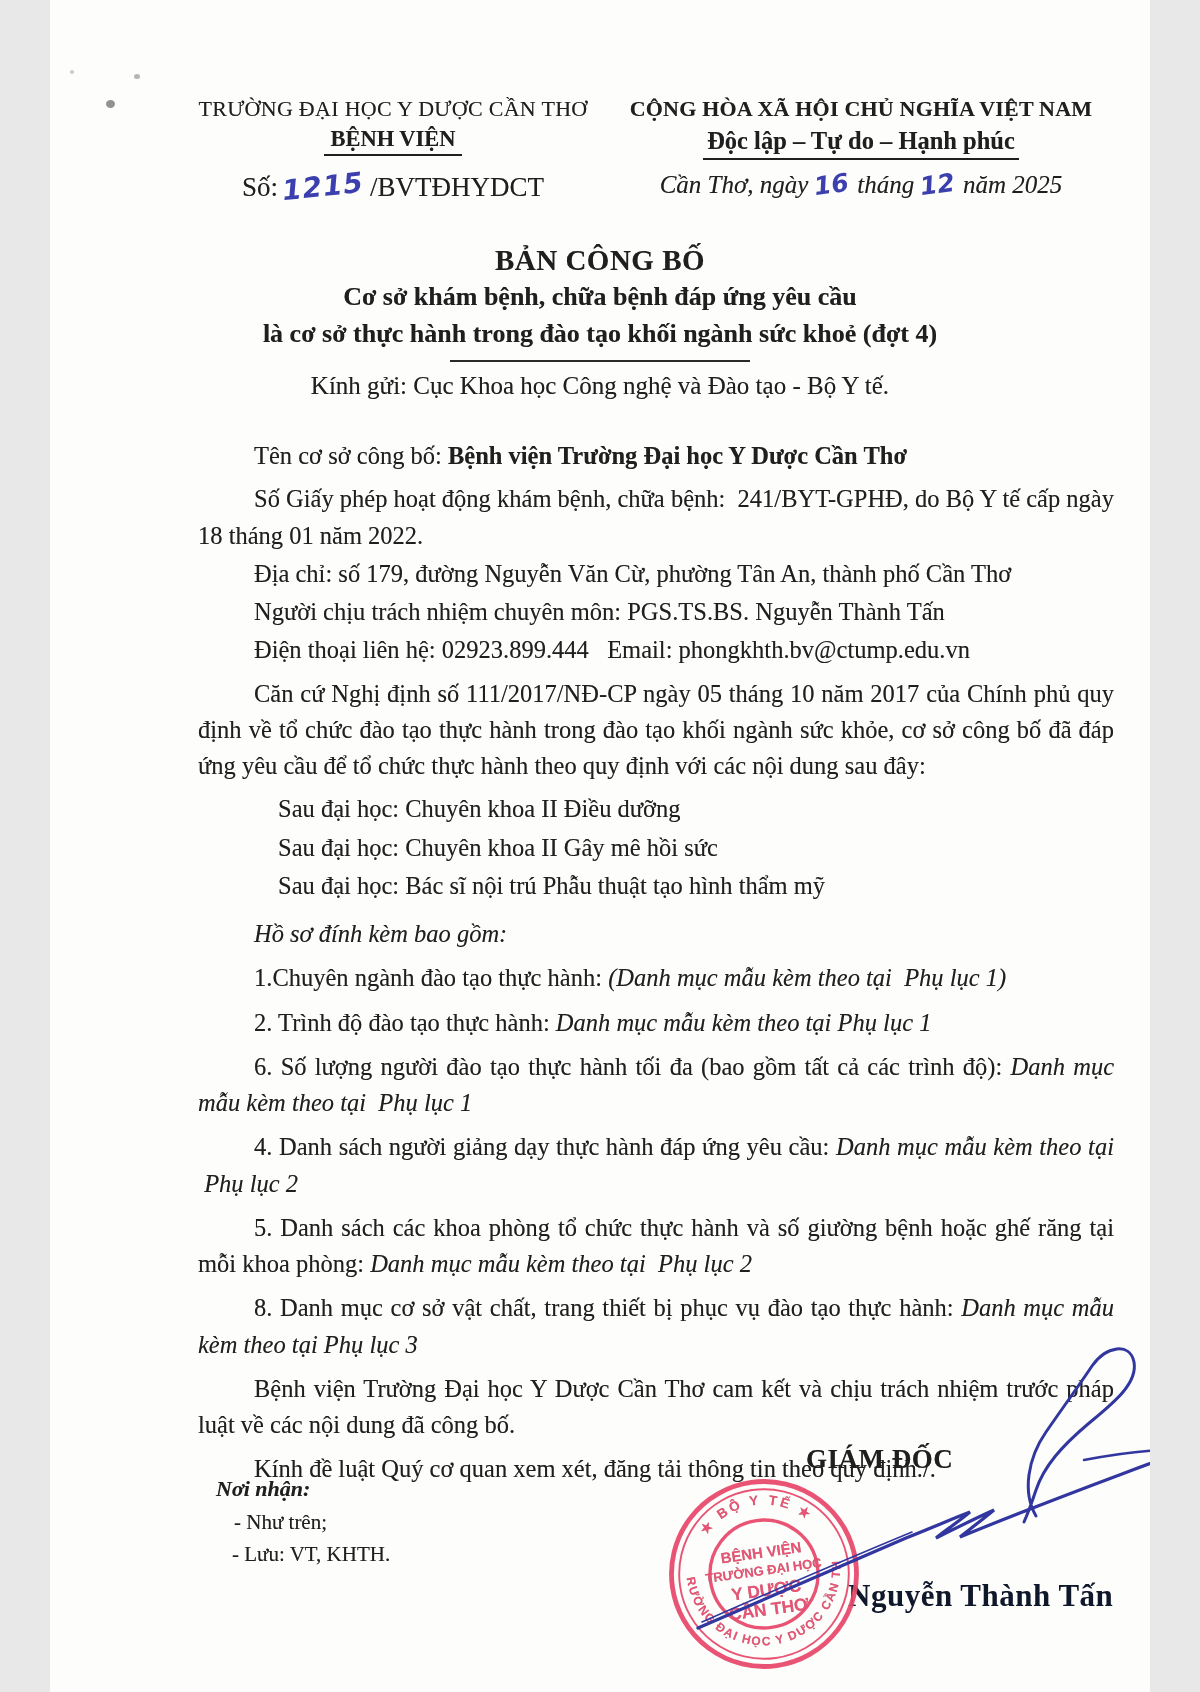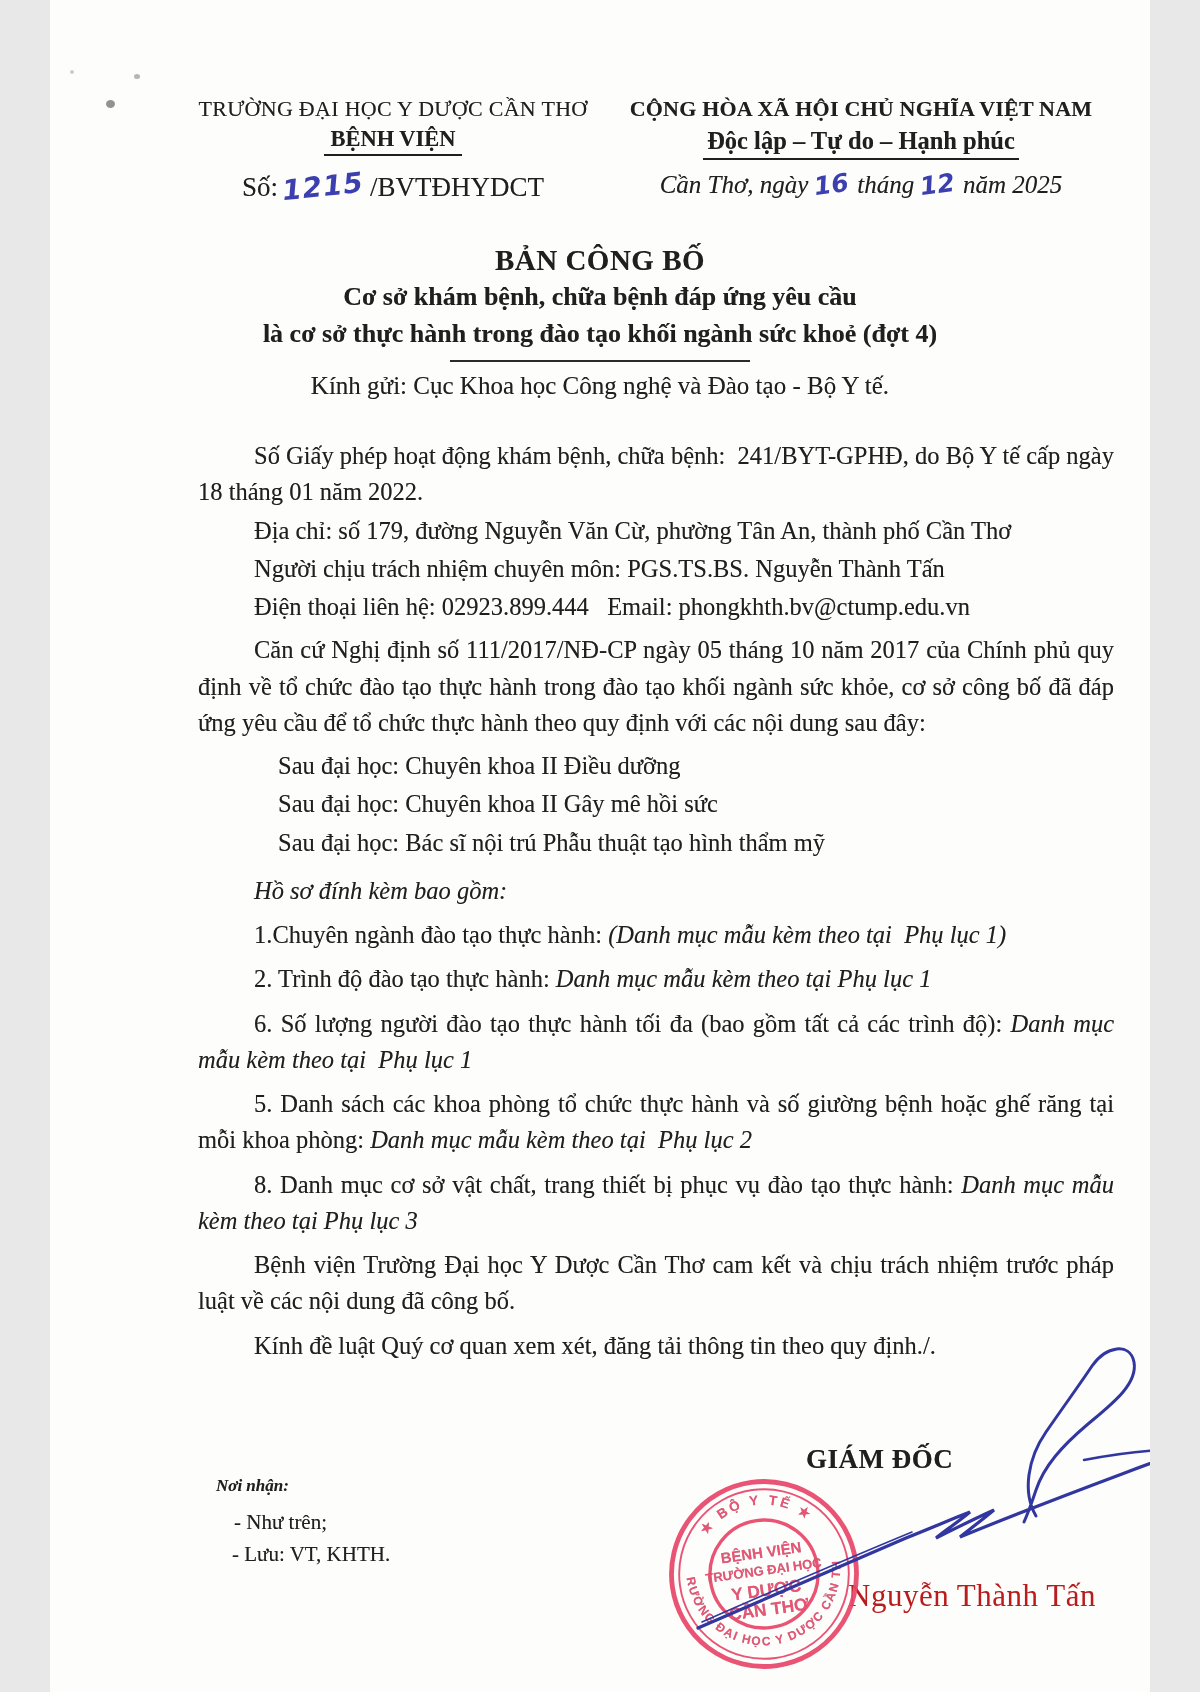--- a/index.html
+++ b/index.html
@@ -38,26 +38,26 @@
   .main{position:absolute;left:148px;top:438px;width:916px;font-size:24.5px;line-height:1.48;}
   .main p{margin:0 0 7px;text-indent:56px;}
   .main p.just{text-align:justify;}
   .bold{font-weight:bold;}
   .it{font-style:italic;}
   .prog{margin:0 0 2px !important;text-indent:0 !important;padding-left:80px;}
   .attach-head{font-style:italic;margin-top:12px !important;}
   .item{margin-top:8px !important;}
   .tight{margin-bottom:2px !important;}
   
-  .recipients-label{position:absolute;left:166px;top:1476px;font-size:17px;font-weight:bold;font-style:italic;}
+  .recipients-label{position:absolute;left:166px;top:1476px;font-size:22px;font-weight:bold;font-style:italic;}
   .recip-1{position:absolute;left:184px;top:1510px;font-size:21px;}
   .recip-2{position:absolute;left:182px;top:1542px;font-size:21px;}
   .director-title{position:absolute;left:756px;top:1444px;font-size:27px;font-weight:bold;letter-spacing:.5px;}
-  .signer-name{position:absolute;left:798px;top:1578px;font-size:31px;font-weight:400;
-    color:#b91c1c;text-shadow:none;letter-spacing:.5px;}
+  .signer-name{position:absolute;left:798px;top:1578px;font-size:31px;font-weight:700;
+    color:#0f172a;text-shadow:none;letter-spacing:.5px;}
   .stamp-wrap{position:absolute;left:608px;top:1468px;width:212px;height:212px;opacity:.93;}
   .sig-overlay{position:absolute;left:0;top:0;width:1200px;height:1692px;pointer-events:none;}
   .speck{position:absolute;border-radius:50%;background:#6d6d6d;opacity:.75;}
   .s1{left:56px;top:100px;width:9px;height:8px;}
   .s2{left:84px;top:74px;width:6px;height:5px;opacity:.5;}
   .s3{left:20px;top:70px;width:4px;height:4px;opacity:.35;}
 </style>
 </head>
 <body>
 
@@ -82,32 +82,34 @@
   <div class="title-block">
     <div class="title-main">BẢN CÔNG BỐ</div>
     <div class="title-sub">Cơ sở khám bệnh, chữa bệnh đáp ứng yêu cầu</div>
     <div class="title-sub">là cơ sở thực hành trong đào tạo khối ngành sức khoẻ (đợt 4)</div>
     <div class="title-rule"></div>
   </div>
 
   <div class="salutation">Kính gửi: Cục Khoa học Công nghệ và Đào tạo - Bộ Y tế.</div>
 
   <div class="main">
+    <p><span>Tên cơ sở công bố: </span><span class="bold">Bệnh viện Trường Đại học Y Dược Cần Thơ</span></p>
     <p class="just tight">Số Giấy phép hoạt động khám bệnh, chữa bệnh: &nbsp;241/BYT-GPHĐ, do Bộ Y tế cấp ngày 18 tháng 01 năm 2022.</p>
     <p class="tight">Địa chỉ: số 179, đường Nguyễn Văn Cừ, phường Tân An, thành phố Cần Thơ</p>
     <p class="tight">Người chịu trách nhiệm chuyên môn: PGS.TS.BS. Nguyễn Thành Tấn</p>
     <p>Điện thoại liên hệ: 02923.899.444 &nbsp; Email: phongkhth.bv@ctump.edu.vn</p>
     <p class="just">Căn cứ Nghị định số 111/2017/NĐ-CP ngày 05 tháng 10 năm 2017 của Chính phủ quy định về tổ chức đào tạo thực hành trong đào tạo khối ngành sức khỏe, cơ sở công bố đã đáp ứng yêu cầu để tổ chức thực hành theo quy định với các nội dung sau đây:</p>
     <p class="prog">Sau đại học: Chuyên khoa II Điều dưỡng</p>
     <p class="prog">Sau đại học: Chuyên khoa II Gây mê hồi sức</p>
     <p class="prog">Sau đại học: Bác sĩ nội trú Phẫu thuật tạo hình thẩm mỹ</p>
     <p class="attach-head">Hồ sơ đính kèm bao gồm:</p>
     <p class="item"><span>1.Chuyên ngành đào tạo thực hành: </span><span class="it">(Danh mục mẫu kèm theo tại &nbsp;Phụ lục 1)</span></p>
     <p class="item"><span>2. Trình độ đào tạo thực hành: </span><span class="it">Danh mục mẫu kèm theo tại Phụ lục 1</span></p>
     <p class="item just"><span>6. Số lượng người đào tạo thực hành tối đa (bao gồm tất cả các trình độ): </span><span class="it">Danh mục mẫu kèm theo tại &nbsp;Phụ lục 1</span></p>
+    <p class="item just"><span>4. Danh sách người giảng dạy thực hành đáp ứng yêu cầu: </span><span class="it">Danh mục mẫu kèm theo tại &nbsp;Phụ lục 2</span></p>
     <p class="item just"><span>5. Danh sách các khoa phòng tổ chức thực hành và số giường bệnh hoặc ghế răng tại mỗi khoa phòng: </span><span class="it">Danh mục mẫu kèm theo tại &nbsp;Phụ lục 2</span></p>
     <p class="item just"><span>8. Danh mục cơ sở vật chất, trang thiết bị phục vụ đào tạo thực hành: </span><span class="it">Danh mục mẫu kèm theo tại Phụ lục 3</span></p>
     <p class="item just">Bệnh viện Trường Đại học Y Dược Cần Thơ cam kết và chịu trách nhiệm trước pháp luật về các nội dung đã công bố.</p>
     <p class="item">Kính đề luật Quý cơ quan xem xét, đăng tải thông tin theo quy định./.</p>
   </div>
 
   <div class="recipients-label">Nơi nhận:</div>
   <div class="recip-1">- Như trên;</div>
   <div class="recip-2">- Lưu: VT, KHTH.</div>
   <div class="director-title">GIÁM ĐỐC</div>

